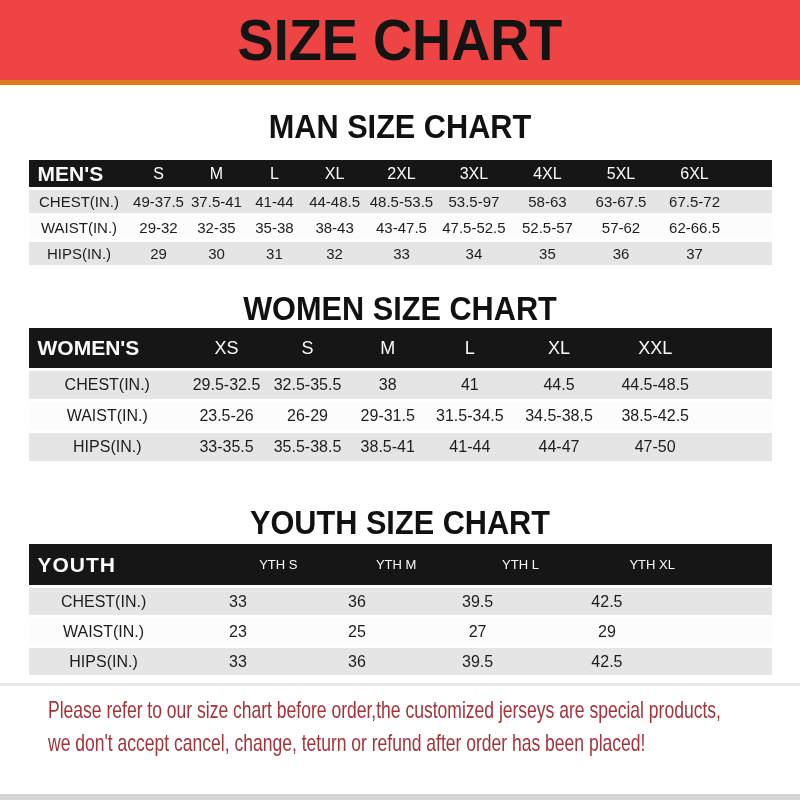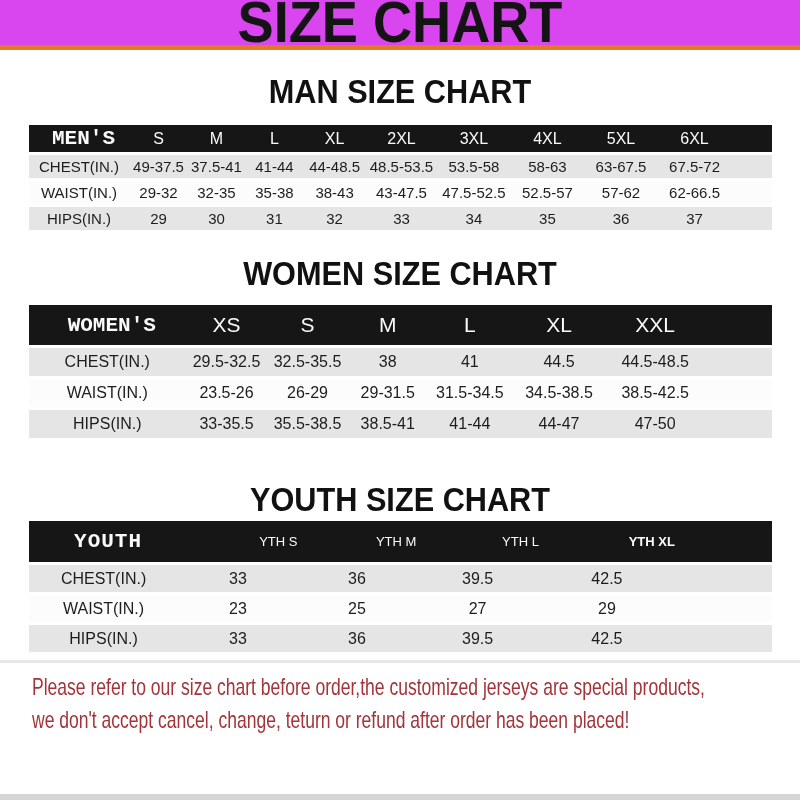--- a/index.html
+++ b/index.html
@@ -6,22 +6,22 @@
   html, body { width: 800px; }
   body {
     height: 800px;
     background: #ffffff;
     font-family: "Liberation Sans", sans-serif;
     position: relative;
     overflow: hidden;
   }
   
   .banner {
-    height: 50px;
-    background: #d946ef;
+    height: 85px;
+    background: #ef4444;
     border-bottom: 5px solid #e27a1e;
     display: flex;
     align-items: center;
     justify-content: center;
   }
   .banner h1 {
     font-size: 57px;
     font-weight: bold;
     color: #141414;
     letter-spacing: 0px;
@@ -44,81 +44,80 @@
   .sec-youth .section-title { margin-top: 40px; }
   
   .size-table {
     width: 743px;
     margin: 0 auto;
     border-collapse: separate;
     border-spacing: 0;
     table-layout: fixed;
   }
   .t-men   { margin-top: 14px; }
-  .t-women { margin-top: 12px; }
+  .t-women { }
   .t-youth { margin-top: 2px; }
   .size-table th {
     background: #161616;
     color: #fafafa;
     font-weight: 400;
     text-align: center;
     border-bottom: 3px solid #ffffff;
     overflow: hidden;
     white-space: nowrap;
   }
   .size-table th.group {
-    text-align: center;
+    text-align: left;
     padding-left: 9px;
     font-weight: bold;
     font-size: 21px;
-    font-family: Liberation Mono, monospace;
   }
   .size-table td {
     text-align: center;
     color: #1d1d1d;
     border-bottom: 3px solid #ffffff;
     overflow: hidden;
     white-space: nowrap;
   }
   .size-table tbody tr:nth-child(odd) td  { background: #e5e5e5; }
   .size-table tbody tr:nth-child(even) td { background: #fcfcfc; }
   
   .t-men th { height: 30px; font-size: 16px; }
   .t-men td { height: 26px; font-size: 15px; }
   .t-men th:nth-child(1) { width: 13.6%; }
   .t-men th:nth-child(2), .t-men th:nth-child(3), .t-men th:nth-child(4) { width: 7.8%; }
   .t-men th:nth-child(5) { width: 8.4%; }
   .t-men th:nth-child(6) { width: 9.6%; }
   .t-men th:nth-child(7), .t-men th:nth-child(8), .t-men th:nth-child(9), .t-men th:nth-child(10) { width: 9.9%; }
   
-  .t-women th { height: 43px; font-size: 21px; }
+  .t-women th { height: 43px; font-size: 18px; }
   .t-women td { height: 31px; font-size: 16px; }
   .t-women th:nth-child(1) { width: 21.2%; }
   .t-women th:nth-child(2), .t-women th:nth-child(3) { width: 10.9%; }
   .t-women th:nth-child(4) { width: 10.7%; }
   .t-women th:nth-child(5) { width: 11.4%; }
   .t-women th:nth-child(6) { width: 12.6%; }
   .t-women th:nth-child(7) { width: 13.3%; }
   
   .t-youth th { height: 44px; font-size: 13px; text-align: right; }
   .t-youth th.group { letter-spacing: 1px; }
   .t-youth td { height: 30px; font-size: 16px; }
   .t-youth th:nth-child(1) { width: 20.2%; }
   .t-youth th:nth-child(2), .t-youth th:nth-child(3) { width: 16%; }
   .t-youth th:nth-child(4) { width: 16.5%; }
-  .t-youth th:nth-child(5) { width: 18.3%; font-weight: bold; }
+  .t-youth th:nth-child(5) { width: 18.3%; }
   
   .divider {
     margin-top: 5px;
     height: 3px;
     background: #e8e8e8;
   }
   .disclaimer {
     margin-top: 7px;
-    padding-left: 32px;
+    padding-left: 48px;
     text-align: center;
   }
   .disclaimer p {
     font-size: 24px;
     line-height: 33px;
     color: #a3343a;
     white-space: nowrap;
     transform: scaleX(0.73);
     transform-origin: 0 50%;
   }
@@ -158,21 +157,21 @@
             </tr>
           </thead>
           <tbody>
             <tr>
               <td class="rowlabel">CHEST(IN.)</td>
               <td>49-37.5</td>
               <td>37.5-41</td>
               <td>41-44</td>
               <td>44-48.5</td>
               <td>48.5-53.5</td>
-              <td>53.5-58</td>
+              <td>53.5-97</td>
               <td>58-63</td>
               <td>63-67.5</td>
               <td>67.5-72</td>
               <td class="spacer"></td>
             </tr>
             <tr>
               <td class="rowlabel">WAIST(IN.)</td>
               <td>29-32</td>
               <td>32-35</td>
               <td>35-38</td>

